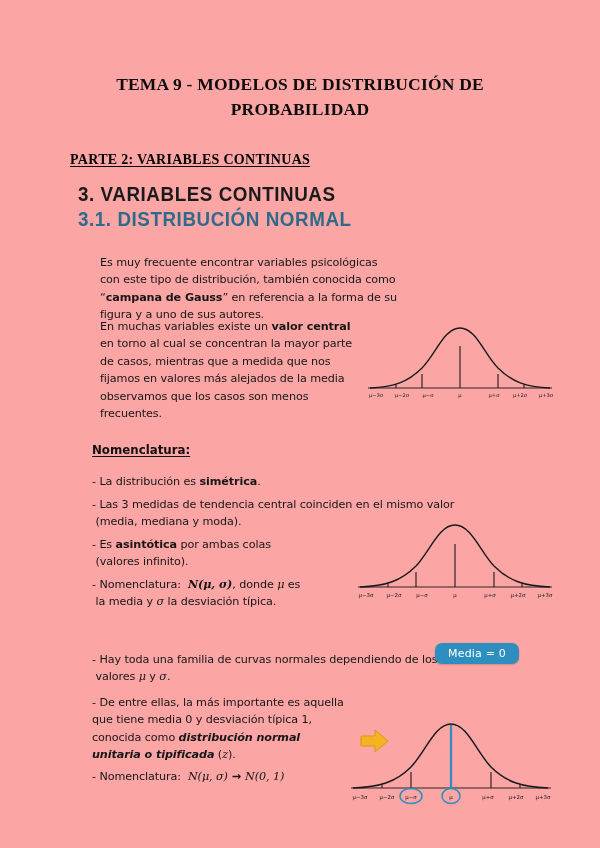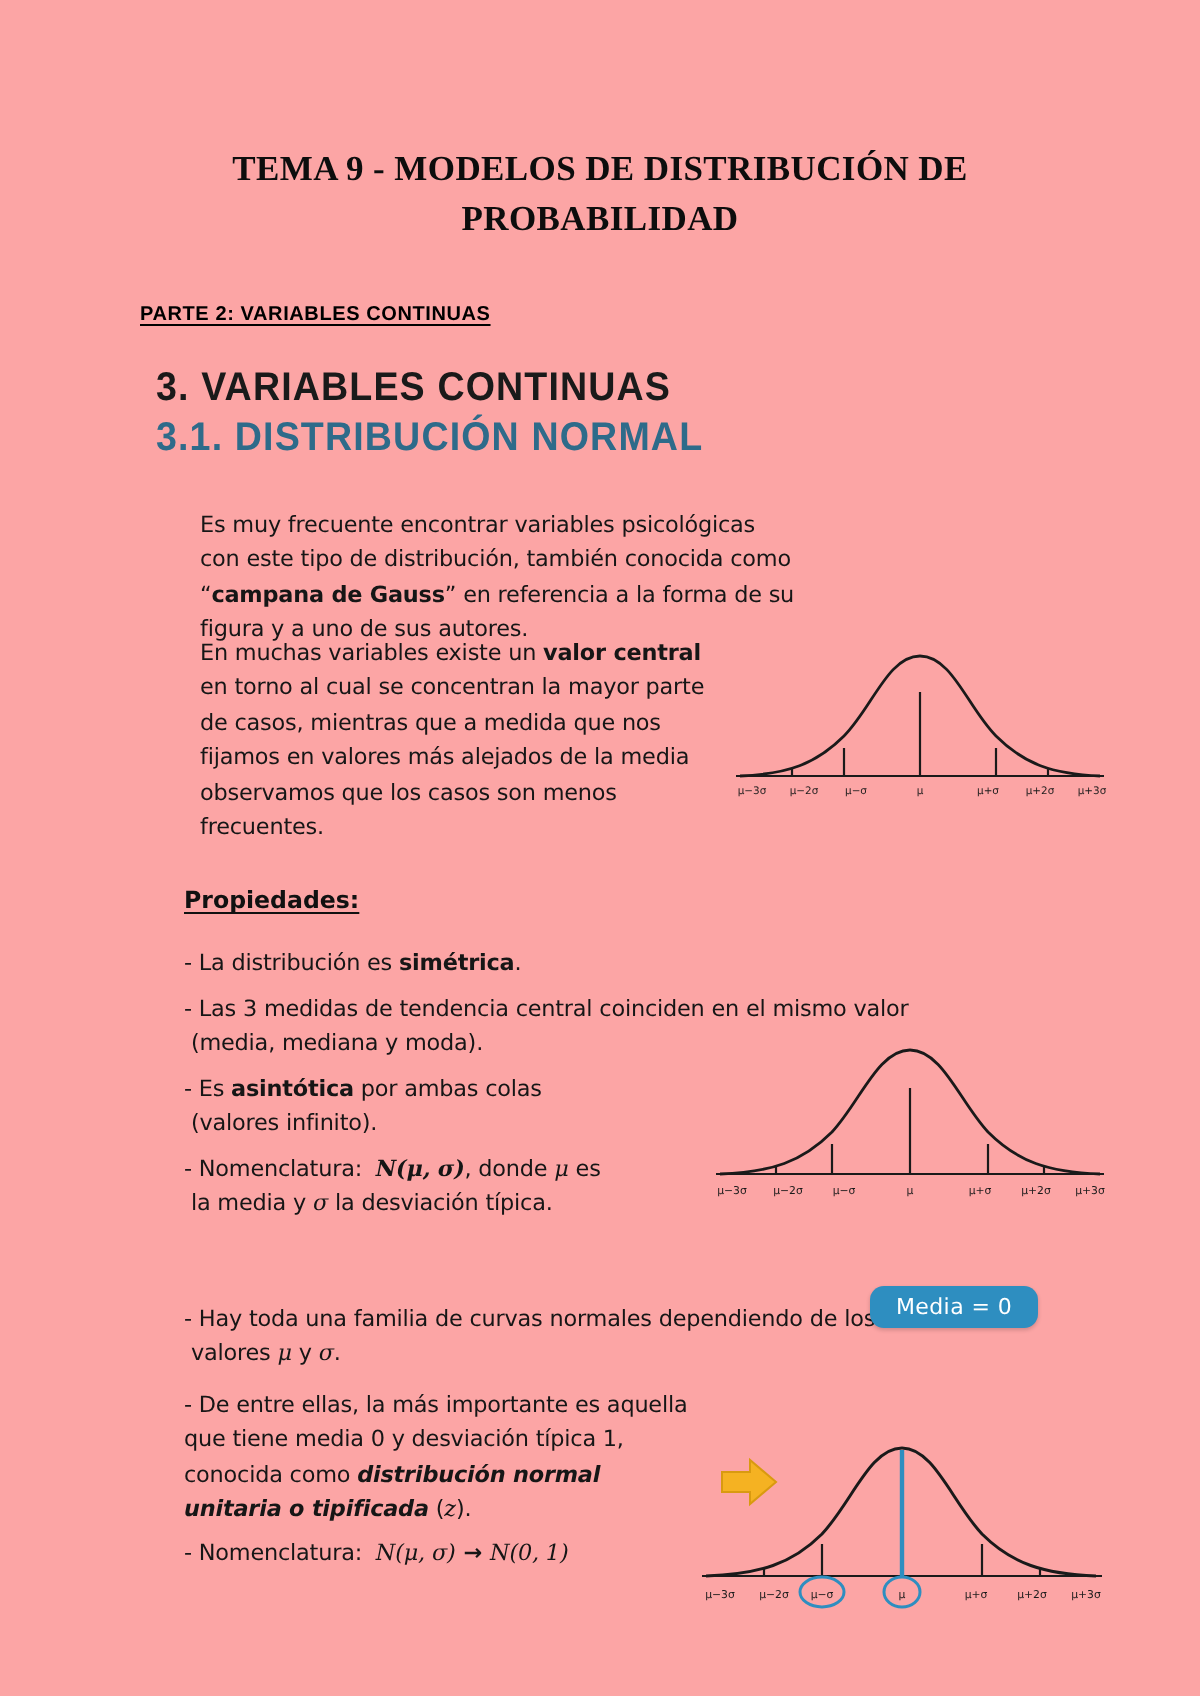--- a/index.html
+++ b/index.html
@@ -35,23 +35,23 @@
     line-height: 1.45;
     letter-spacing: 0.2px;
     color: #0d0d0d;
   }
 
   
   .part-label {
     position: absolute;
     left: 70px;
     top: 152px;
-    font-family: Liberation Sans, sans-serif;
-    font-weight: bold;
-    font-size: 10px;
+    font-family: Liberation Serif, serif;
+    font-weight: bold;
+    font-size: 14px;
     letter-spacing: 0.3px;
     text-decoration: underline;
     text-underline-offset: 2px;
     color: #000;
   }
 
   
   .h-sec {
     position: absolute;
     left: 78px;
@@ -181,21 +181,21 @@
         <text x="36" y="81">μ−2σ</text>
         <text x="62" y="81">μ−σ</text>
         <text x="94" y="81">μ</text>
         <text x="128" y="81">μ+σ</text>
         <text x="154" y="81">μ+2σ</text>
         <text x="180" y="81">μ+3σ</text>
       </g>
     </svg>
   </div>
 
-  <div id="prop-heading">Propiedades:</div>
+  <div id="prop-heading">Nomenclatura:</div>
 
   <div class="body-text" id="prop-1">
     <span>- La distribución es </span><b>simétrica</b><span>.</span>
   </div>
 
   <div class="body-text" id="prop-2">
     <span>- Las 3 medidas de tendencia central coinciden en el mismo valor<br>&nbsp;(media, mediana y moda).</span>
   </div>
 
   <div class="body-text" id="prop-3">

